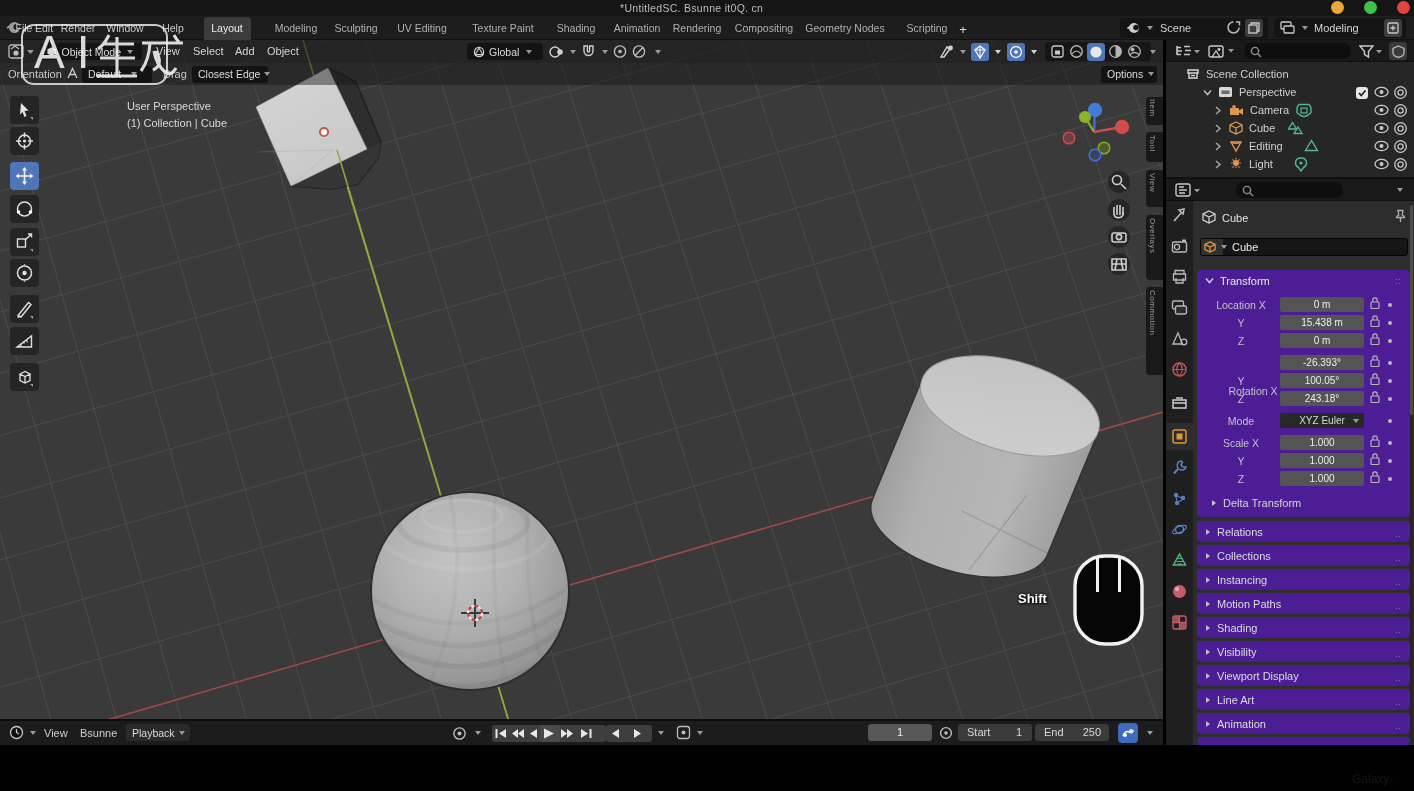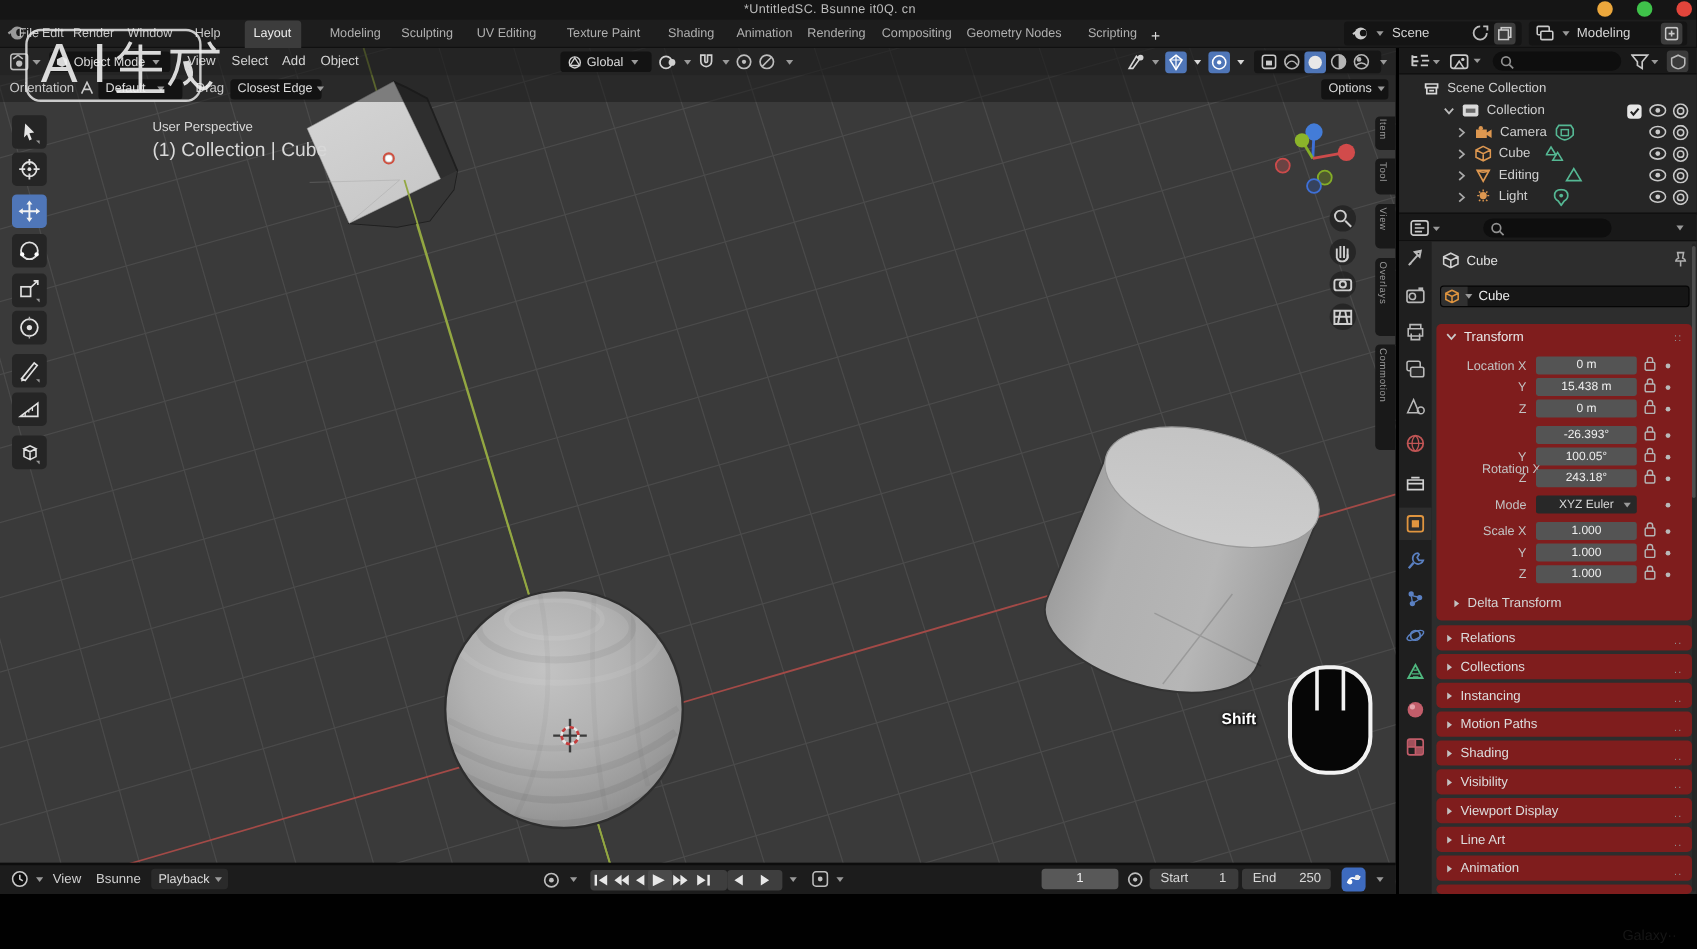--- a/index.html
+++ b/index.html
@@ -35,26 +35,26 @@
 .tbtn svg { position:absolute; left:5px; top:4px; }
 
 
 #rpanel { left:1166px; top:40px; width:248px; height:705px; background:#2d2d2d; }
 #outliner { left:0; top:0; width:248px; height:137px; background:#262626; }
 #outlhead { left:0; top:0; width:248px; height:22px; background:#191919; border-bottom:1px solid #101010;}
 .orow { position:absolute; left:0; width:248px; height:18px; display:flex; align-items:center; color:#cfcfcf; font-size:11px; }
 #props { left:0; top:139px; width:248px; height:566px; background:#2d2d2d; }
 #propshead { left:0; top:0; width:248px; height:22px; background:#191919; border-bottom:1px solid #101010; }
 #tabcol { left:0; top:22px; width:27px; height:544px; background:#1f1f1f; }
-.panel { position:absolute; left:31px; width:213px; background:#7f1d1d; border-radius:4px; color:#d5d5d5; }
+.panel { position:absolute; left:31px; width:213px; background:#4c1d95; border-radius:4px; color:#d5d5d5; }
 .phead { height:21px; display:flex; align-items:center; font-size:11px; color:#dddddd; }
 .parr { display:inline-block; width:0; height:0; border-top:3.5px solid transparent; border-bottom:3.5px solid transparent; border-left:4.5px solid #c2c2c2; margin:0 7px 0 9px; }
 .dots { position:absolute; right:8px; top:8px; color:#8f8f8f; font-size:9px; letter-spacing:1px; }
 .fld { position:absolute; background:#545454; border-radius:2px; height:15px; color:#eeeeee; font-size:10px; text-align:center; line-height:15px; }
-.flbl { position:absolute; color:#c3c3c3; font-size:10.5px; text-align:right;padding-left:44px; }
+.flbl { position:absolute; color:#c3c3c3; font-size:10.5px; text-align:center;padding-left:44px; }
 .adot { position:absolute; width:4px; height:4px; border-radius:50%; background:#b9b9b9; }
 
 
 #timeline { left:0; top:719px; width:1163px; height:26px; background:#1c1c1c; border-top:2px solid #0d0d0d; }
 #blackstrip { left:0; top:745px; width:1414px; height:46px; background:#010101; }
 
 
 #aibox { left:21px; top:24px; width:147px; height:61px; border:2.5px solid rgba(232,232,232,0.85); border-radius:13px; }
 #wm { left:446px; top:332px; }
 </style>
@@ -424,21 +424,21 @@
 <div class="abs" style="left:1146px;top:247px;width:17px;height:88px;background:#191919;border-radius:4px 0 0 4px;"></div>
 <div class="abs" style="left:1148px;top:59px;writing-mode:vertical-rl;font-size:8px;color:#9a9a9a;letter-spacing:0.5px;">Item</div>
 <div class="abs" style="left:1148px;top:95px;writing-mode:vertical-rl;font-size:8px;color:#9a9a9a;letter-spacing:0.5px;">Tool</div>
 <div class="abs" style="left:1148px;top:133px;writing-mode:vertical-rl;font-size:8px;color:#9a9a9a;letter-spacing:0.5px;">View</div>
 <div class="abs" style="left:1148px;top:178px;writing-mode:vertical-rl;font-size:8px;color:#9a9a9a;letter-spacing:0.5px;">Overlays</div>
 <div class="abs" style="left:1148px;top:250px;writing-mode:vertical-rl;font-size:8px;color:#9a9a9a;letter-spacing:0.5px;">Commotion</div>
 
 <div class="abs" style="left:1018px;top:551px;color:#ffffff;font-size:13px;font-weight:bold;text-shadow:0 0 3px #000,1px 1px 2px #000;">Shift</div>
 
 <div class="abs" style="left:127px;top:60px;color:#d8d8d8;font-size:11px;">User Perspective</div>
-<div class="abs" style="left:127px;top:77px;color:#d8d8d8;font-size:16px;">(1) Collection | Cube</div>
+<div class="abs" style="left:127px;top:77px;color:#d8d8d8;font-size:11px;">(1) Collection | Cube</div>
 
 </div>
 
 <div class="abs" id="rpanel">
  <div class="abs" id="outliner">
   <div class="abs" id="outlhead">
     <svg class="abs" style="left:9px;top:4px" width="26" height="14" viewBox="0 0 26 14">
           <path d="M2 2 v9 M2 3.5 h4 M2 7 h5 M2 10.5 h4 M9 2.5 h6 M10 6.5 h6 M9 10.5 h6" stroke="#c9c9c9" stroke-width="1.6" fill="none"></path>
           <path d="M19 6 l3 3.5 l3 -3.5 z" fill="#999"></path>
         </svg>
@@ -471,21 +471,21 @@
     <span style="margin-left:6px">Scene Collection</span>
   </div>
   <div class="orow" style="top:43px">
     <svg style="margin-left:37px" width="9" height="9" viewBox="0 0 9 9">
           <path d="M1 2.5 l3.5 4 l3.5 -4" fill="none" stroke="#bbb" stroke-width="1.5"></path>
         </svg>
     <svg style="margin-left:6px" width="15" height="14" viewBox="0 0 15 14">
           <rect x="1" y="2" width="13" height="10" rx="1.5" fill="#d9d9d9"></rect>
           <rect x="3.5" y="5.5" width="8" height="3.5" fill="#6a6a6a"></rect>
         </svg>
-    <span style="margin-left:6px">Collection</span>
+    <span style="margin-left:6px">Perspective</span>
     <svg class="abs" style="left:189px;top:2.5px" width="14" height="14" viewBox="0 0 14 14">
           <rect x="1" y="1" width="12" height="12" rx="3" fill="#e6e6e6"></rect>
           <path d="M4 7 l2.2 2.5 L10.5 4.5" stroke="#222" stroke-width="1.8" fill="none"></path>
         </svg>
     <svg class="abs" style="left:208px;top:3px" width="15" height="12" viewBox="0 0 15 12">
           <ellipse cx="7.5" cy="6" rx="6.5" ry="4.6" fill="none" stroke="#c9c9c9" stroke-width="1.3"></ellipse>
           <circle cx="7.5" cy="6" r="2" fill="#c9c9c9"></circle>
         </svg>
     <svg class="abs" style="left:227px;top:2.5px" width="15" height="13" viewBox="0 0 15 13">
           <circle cx="7.5" cy="6.5" r="5.8" fill="none" stroke="#c9c9c9" stroke-width="1.3"></circle>

